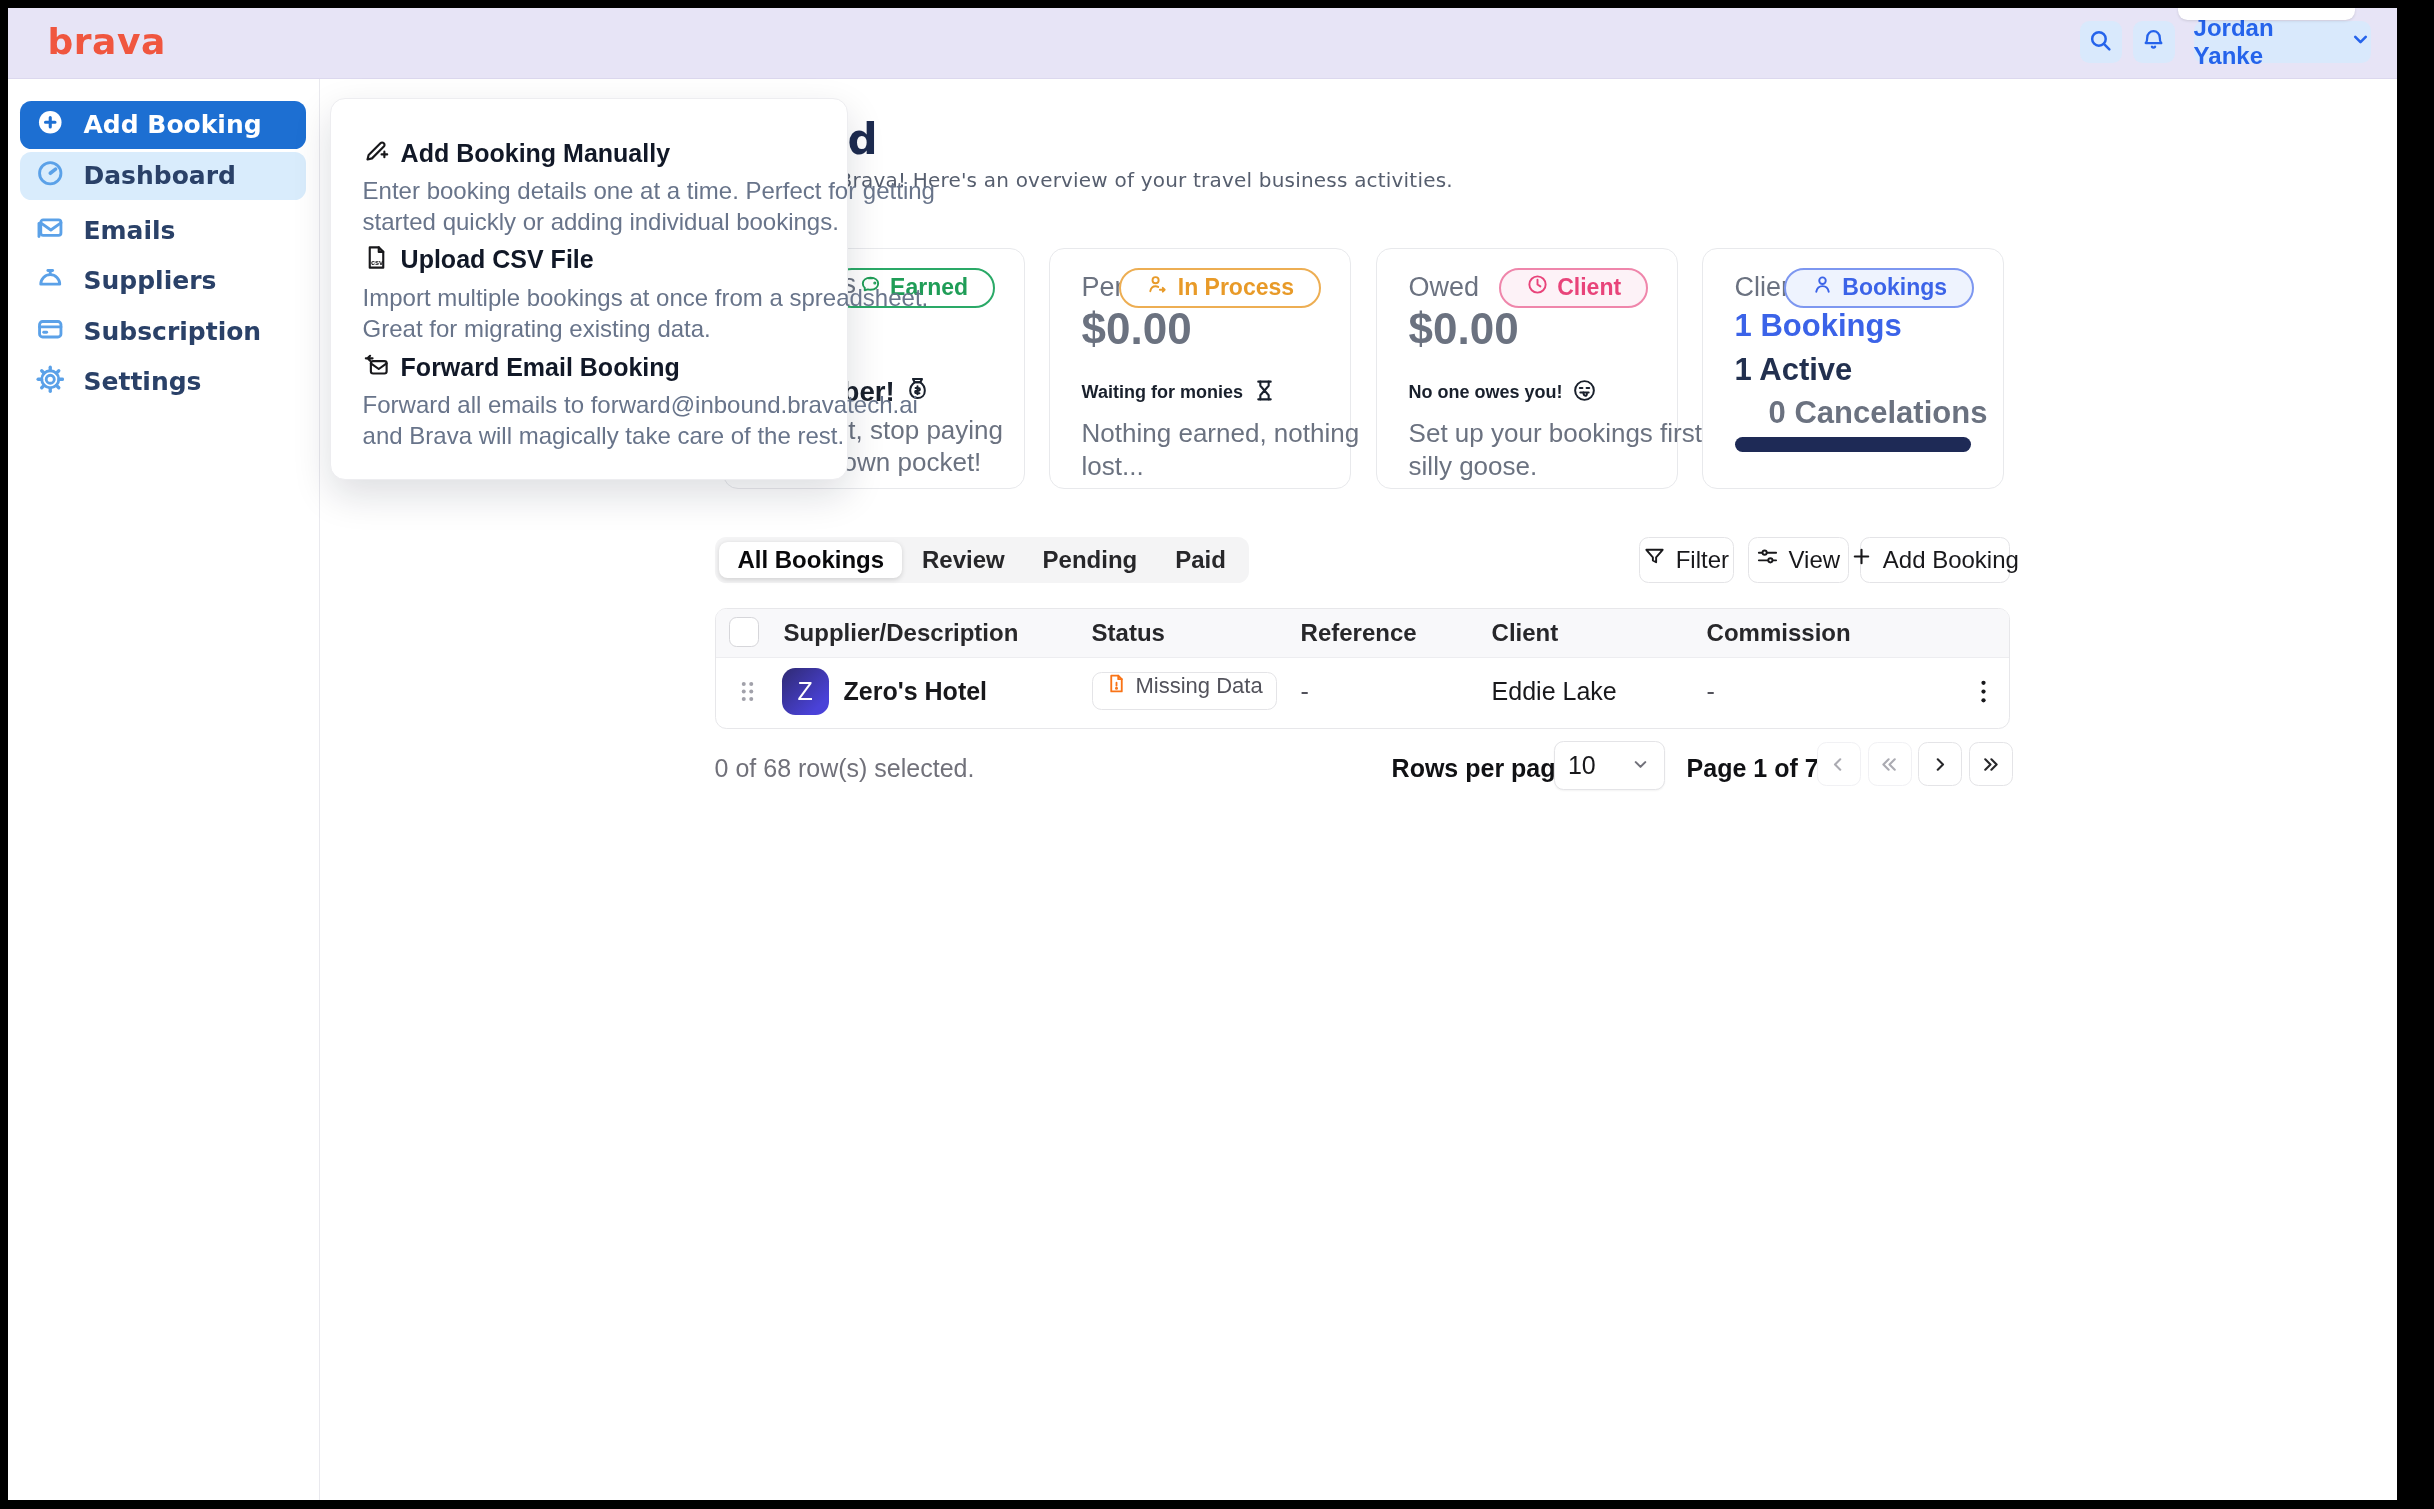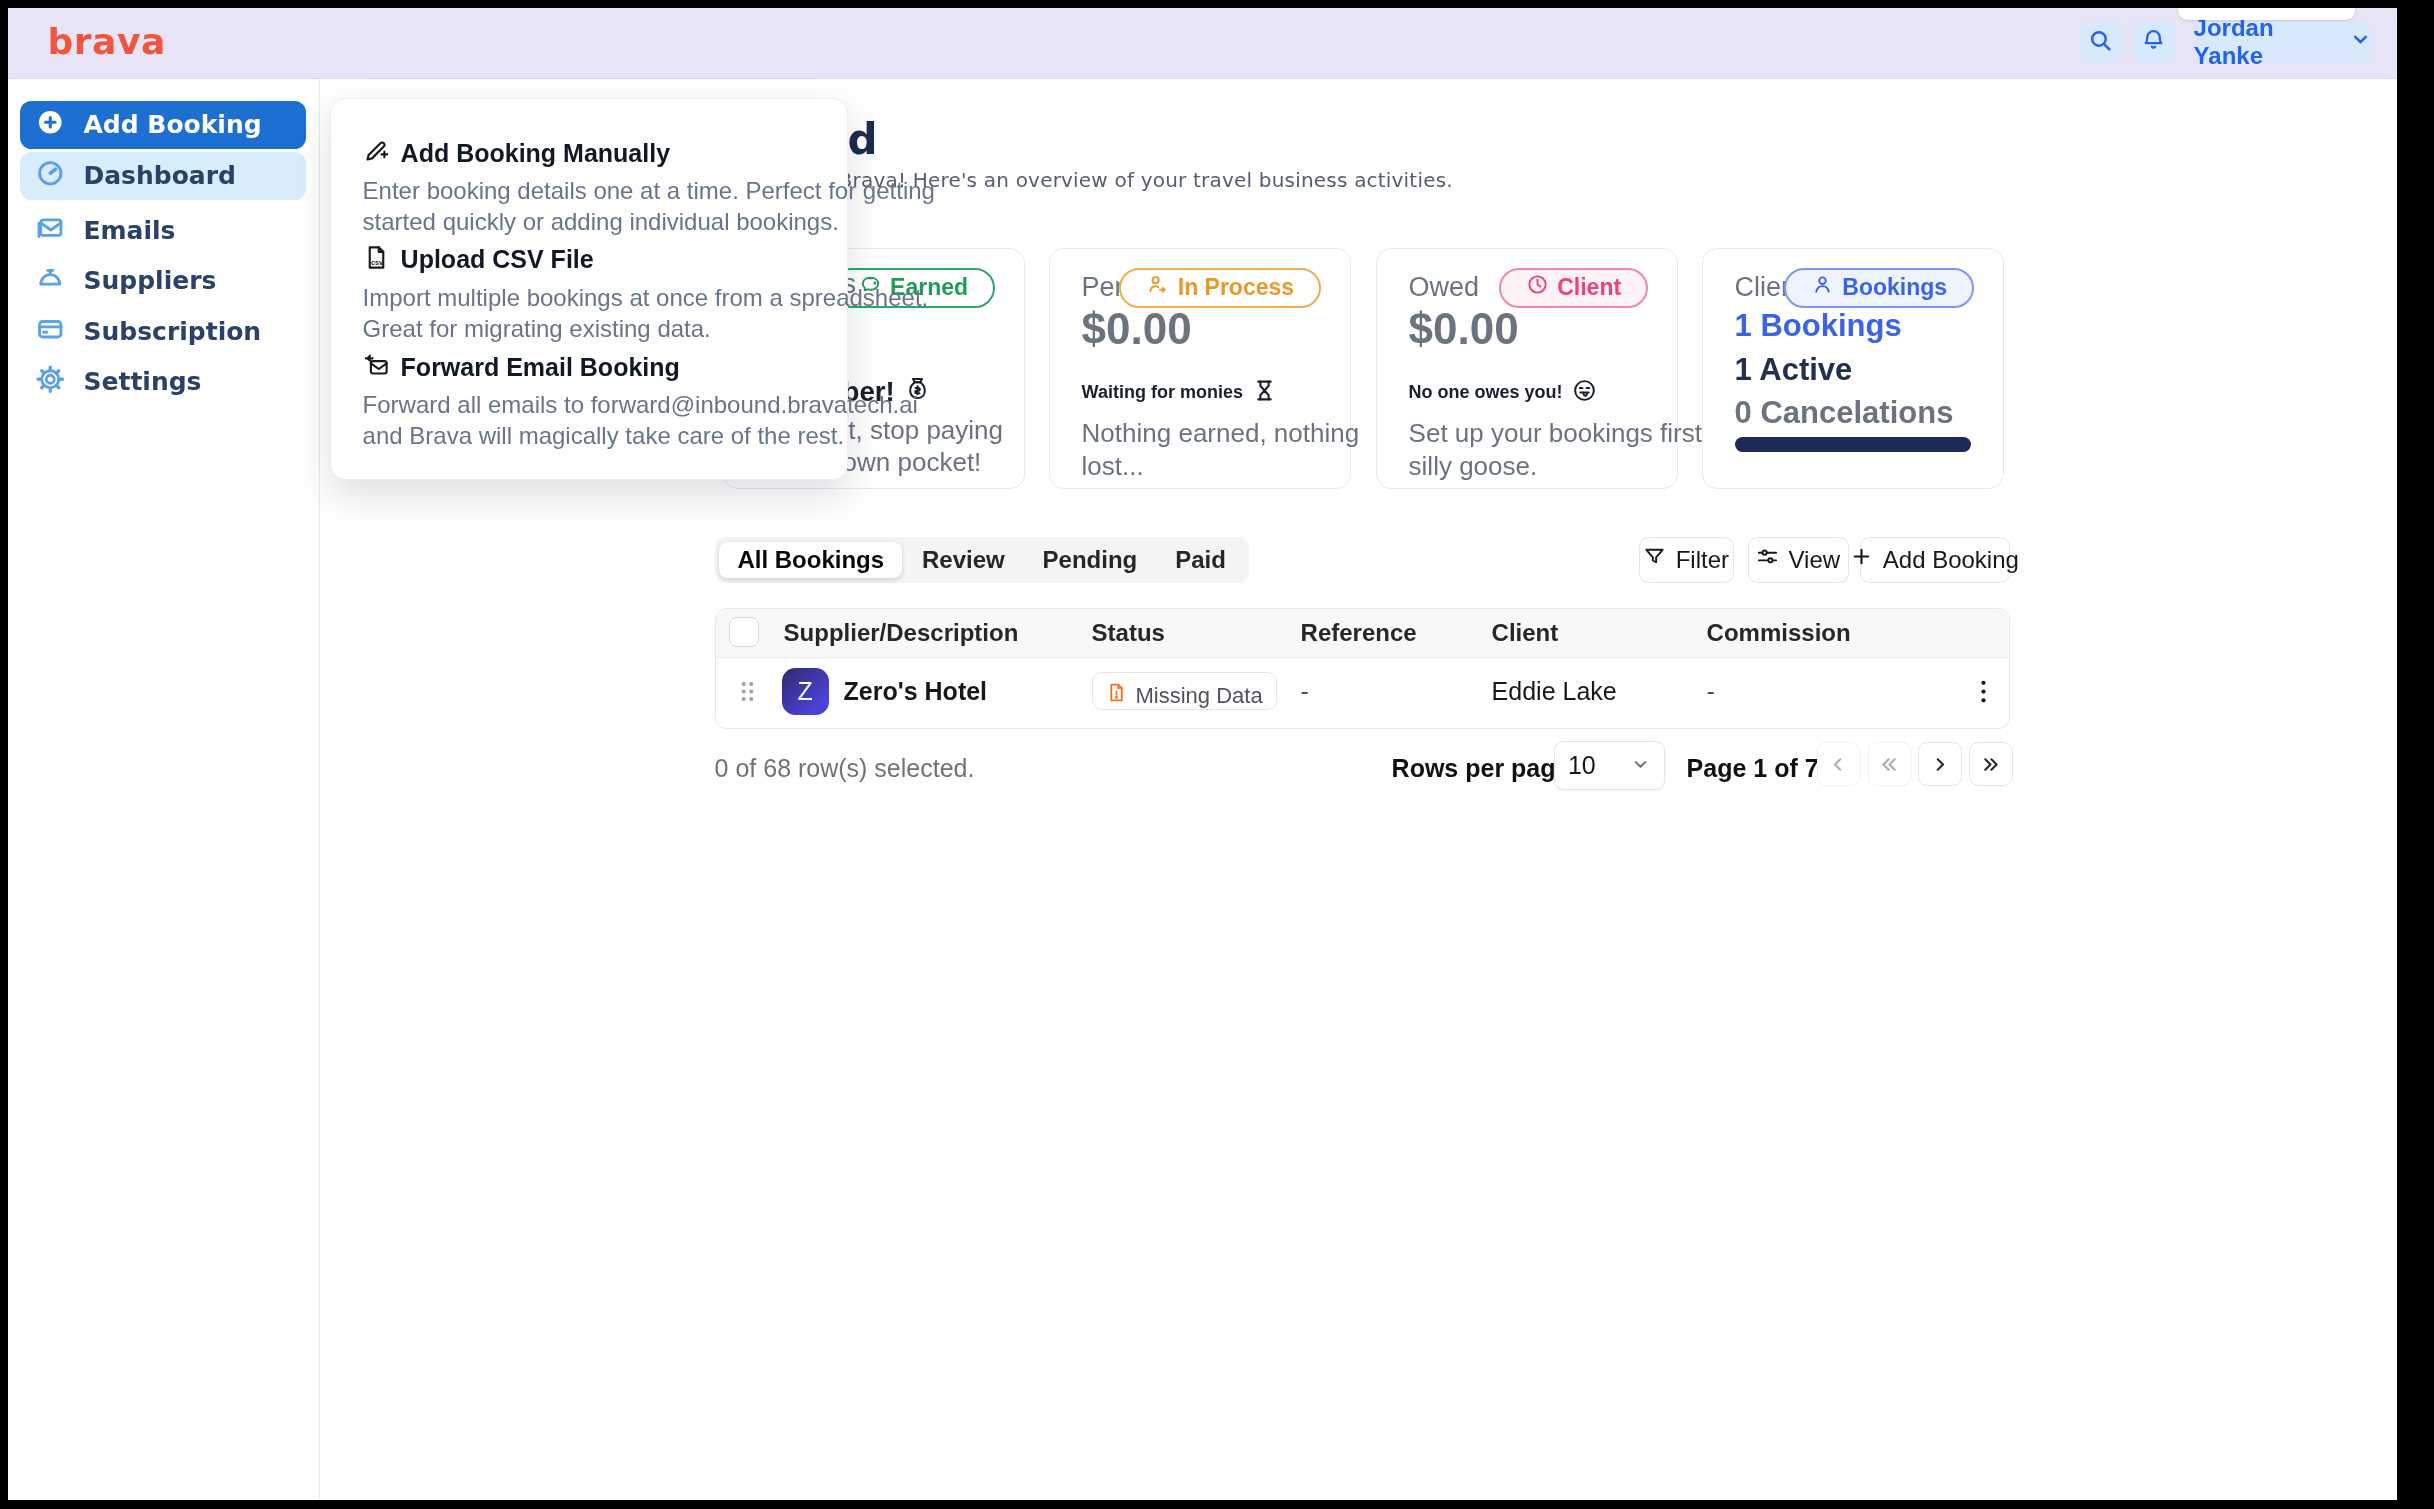--- a/index.html
+++ b/index.html
@@ -64,21 +64,21 @@
 
   .table{position:absolute;left:707px;top:600px;width:1295px;height:121px;border:1.9px solid #e7e7ea;border-radius:11.4px;box-sizing:border-box;z-index:5;background:#fff;}
   .thead{position:absolute;left:0;top:0;width:100%;height:48px;background:#f8f8fa;border-bottom:1.9px solid #ededf0;border-radius:9.5px 9.5px 0 0;}
   .th{position:absolute;top:0;height:48px;display:flex;align-items:center;font-size:24px;font-weight:bold;color:#27272a;white-space:nowrap;}
   .trow{position:absolute;left:0;top:48px;width:100%;height:69px;}
   .td{position:absolute;top:0;height:69px;display:flex;align-items:center;font-size:25px;color:#18181b;white-space:nowrap;}
   .checkbox{position:absolute;left:13.3px;top:8.6px;width:30px;height:30px;border:1.9px solid #d6d6da;border-radius:7.6px;background:#fff;box-sizing:border-box;}
   .avatar{position:absolute;left:66px;top:11.4px;width:47px;height:47px;border-radius:13.3px;
           background:linear-gradient(135deg,#2f2a72 0%,#4a42d8 80%);display:flex;align-items:center;justify-content:center;
           color:#fff;font-size:25px;}
-  .statuspill{height:38px;border:1.9px solid #e4e4e7;border-radius:9.5px;display:flex;align-items:flex-end;gap:8.6px;padding:0 13.3px;
+  .statuspill{height:38px;border:1.9px solid #e4e4e7;border-radius:9.5px;display:flex;align-items:flex-start;gap:8.6px;padding:0 13.3px;
               font-size:22px;color:#52525b;background:#fff;box-sizing:border-box;}
 
   .tfoot{position:absolute;left:707px;top:733px;width:1295px;height:59px;z-index:5;}
   .sel-text{position:absolute;left:0;top:13.3px;font-size:25px;color:#71717a;white-space:nowrap;}
   .rpp-label{position:absolute;left:677px;top:13.3px;font-size:25px;font-weight:bold;color:#101114;white-space:nowrap;}
   .rpp-select{position:absolute;left:839px;top:0;width:111px;height:49px;border:1.9px solid #e4e4e7;border-radius:9.5px;background:#fff;
               display:flex;align-items:center;justify-content:space-between;padding:0 13.3px;font-size:25px;color:#18181b;box-sizing:border-box;box-shadow:0 1px 1.9px rgba(0,0,0,.05);}
   .page-ind{position:absolute;left:972px;top:13.3px;font-size:25px;font-weight:bold;color:#101114;white-space:nowrap;}
   .pbtn{position:absolute;top:1.9px;width:44px;height:44px;border-radius:9.5px;border:1.9px solid #e4e4e7;background:#fff;display:flex;align-items:center;justify-content:center;box-sizing:border-box;}
   .pbtn.dis{border-color:#f1f1f4;}
@@ -288,21 +288,21 @@
       <span>
         <svg width="23" height="23" viewBox="0 0 24 24" fill="none" stroke="#3b63e8" stroke-width="2" stroke-linecap="round" stroke-linejoin="round">
           <circle cx="12" cy="8" r="3.4"></circle>
           <path d="M5.5 19.5c.8-3.8 3.3-5.8 6.5-5.8s5.7 2 6.5 5.8"></path>
         </svg>
       </span>
       <span>Bookings</span>
     </div>
     <div class="cstat" style="top:59px;color:#3b63e8;">1 Bookings</div>
     <div class="cstat" style="top:103px;color:#22304f;">1 Active</div>
-    <div class="cstat" style="top:146px;color:#6b7280;">0 Cancelations</div>
+    <div class="cstat" style="top:146px;color:#6b7280;margin-left:34px;">0 Cancelations</div>
     <div class="cbar"></div>
   </div>
 
   <div class="popover">
 
     <div>
       <span class="pop-icon" style="top:38px;">
         <svg width="27" height="27" viewBox="0 0 24 24" fill="none" stroke="#18181b" stroke-width="1.9" stroke-linecap="round" stroke-linejoin="round">
           <path d="M4 20l1-4L15.5 5.5a2.1 2.1 0 0 1 3 3L8 19z"></path>
           <path d="M19 13v5m-2.5-2.5h5"></path>

